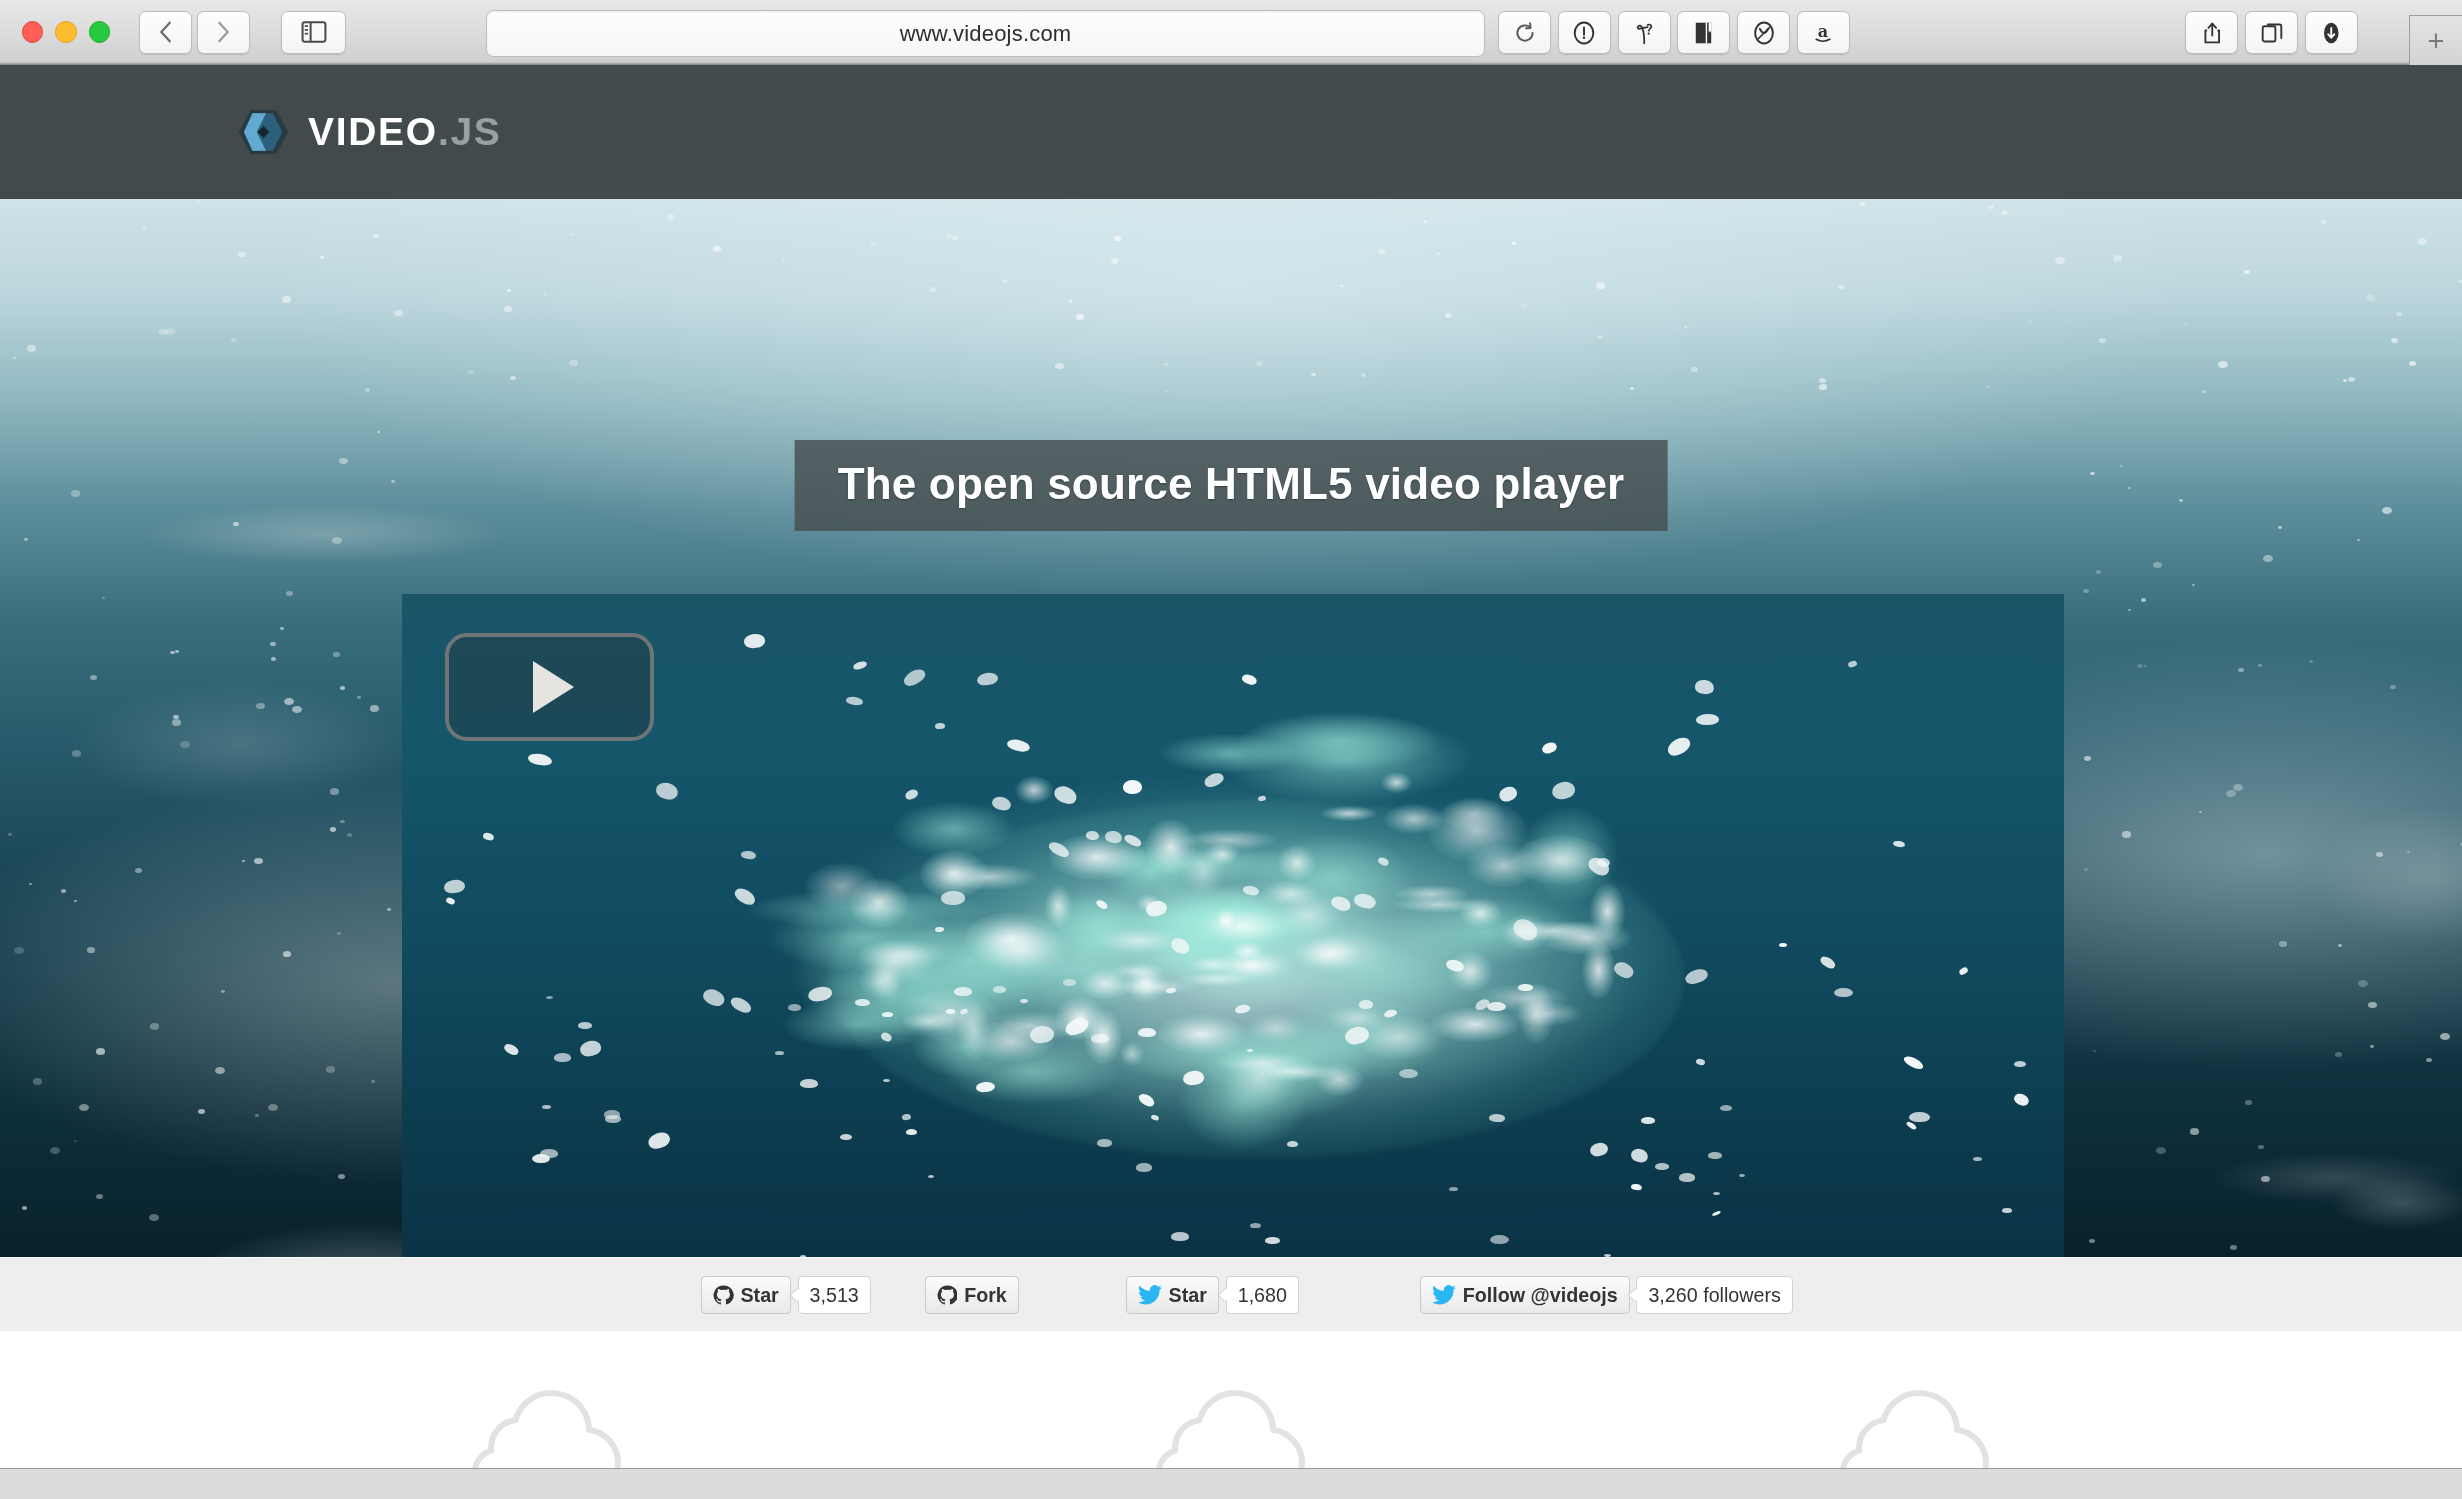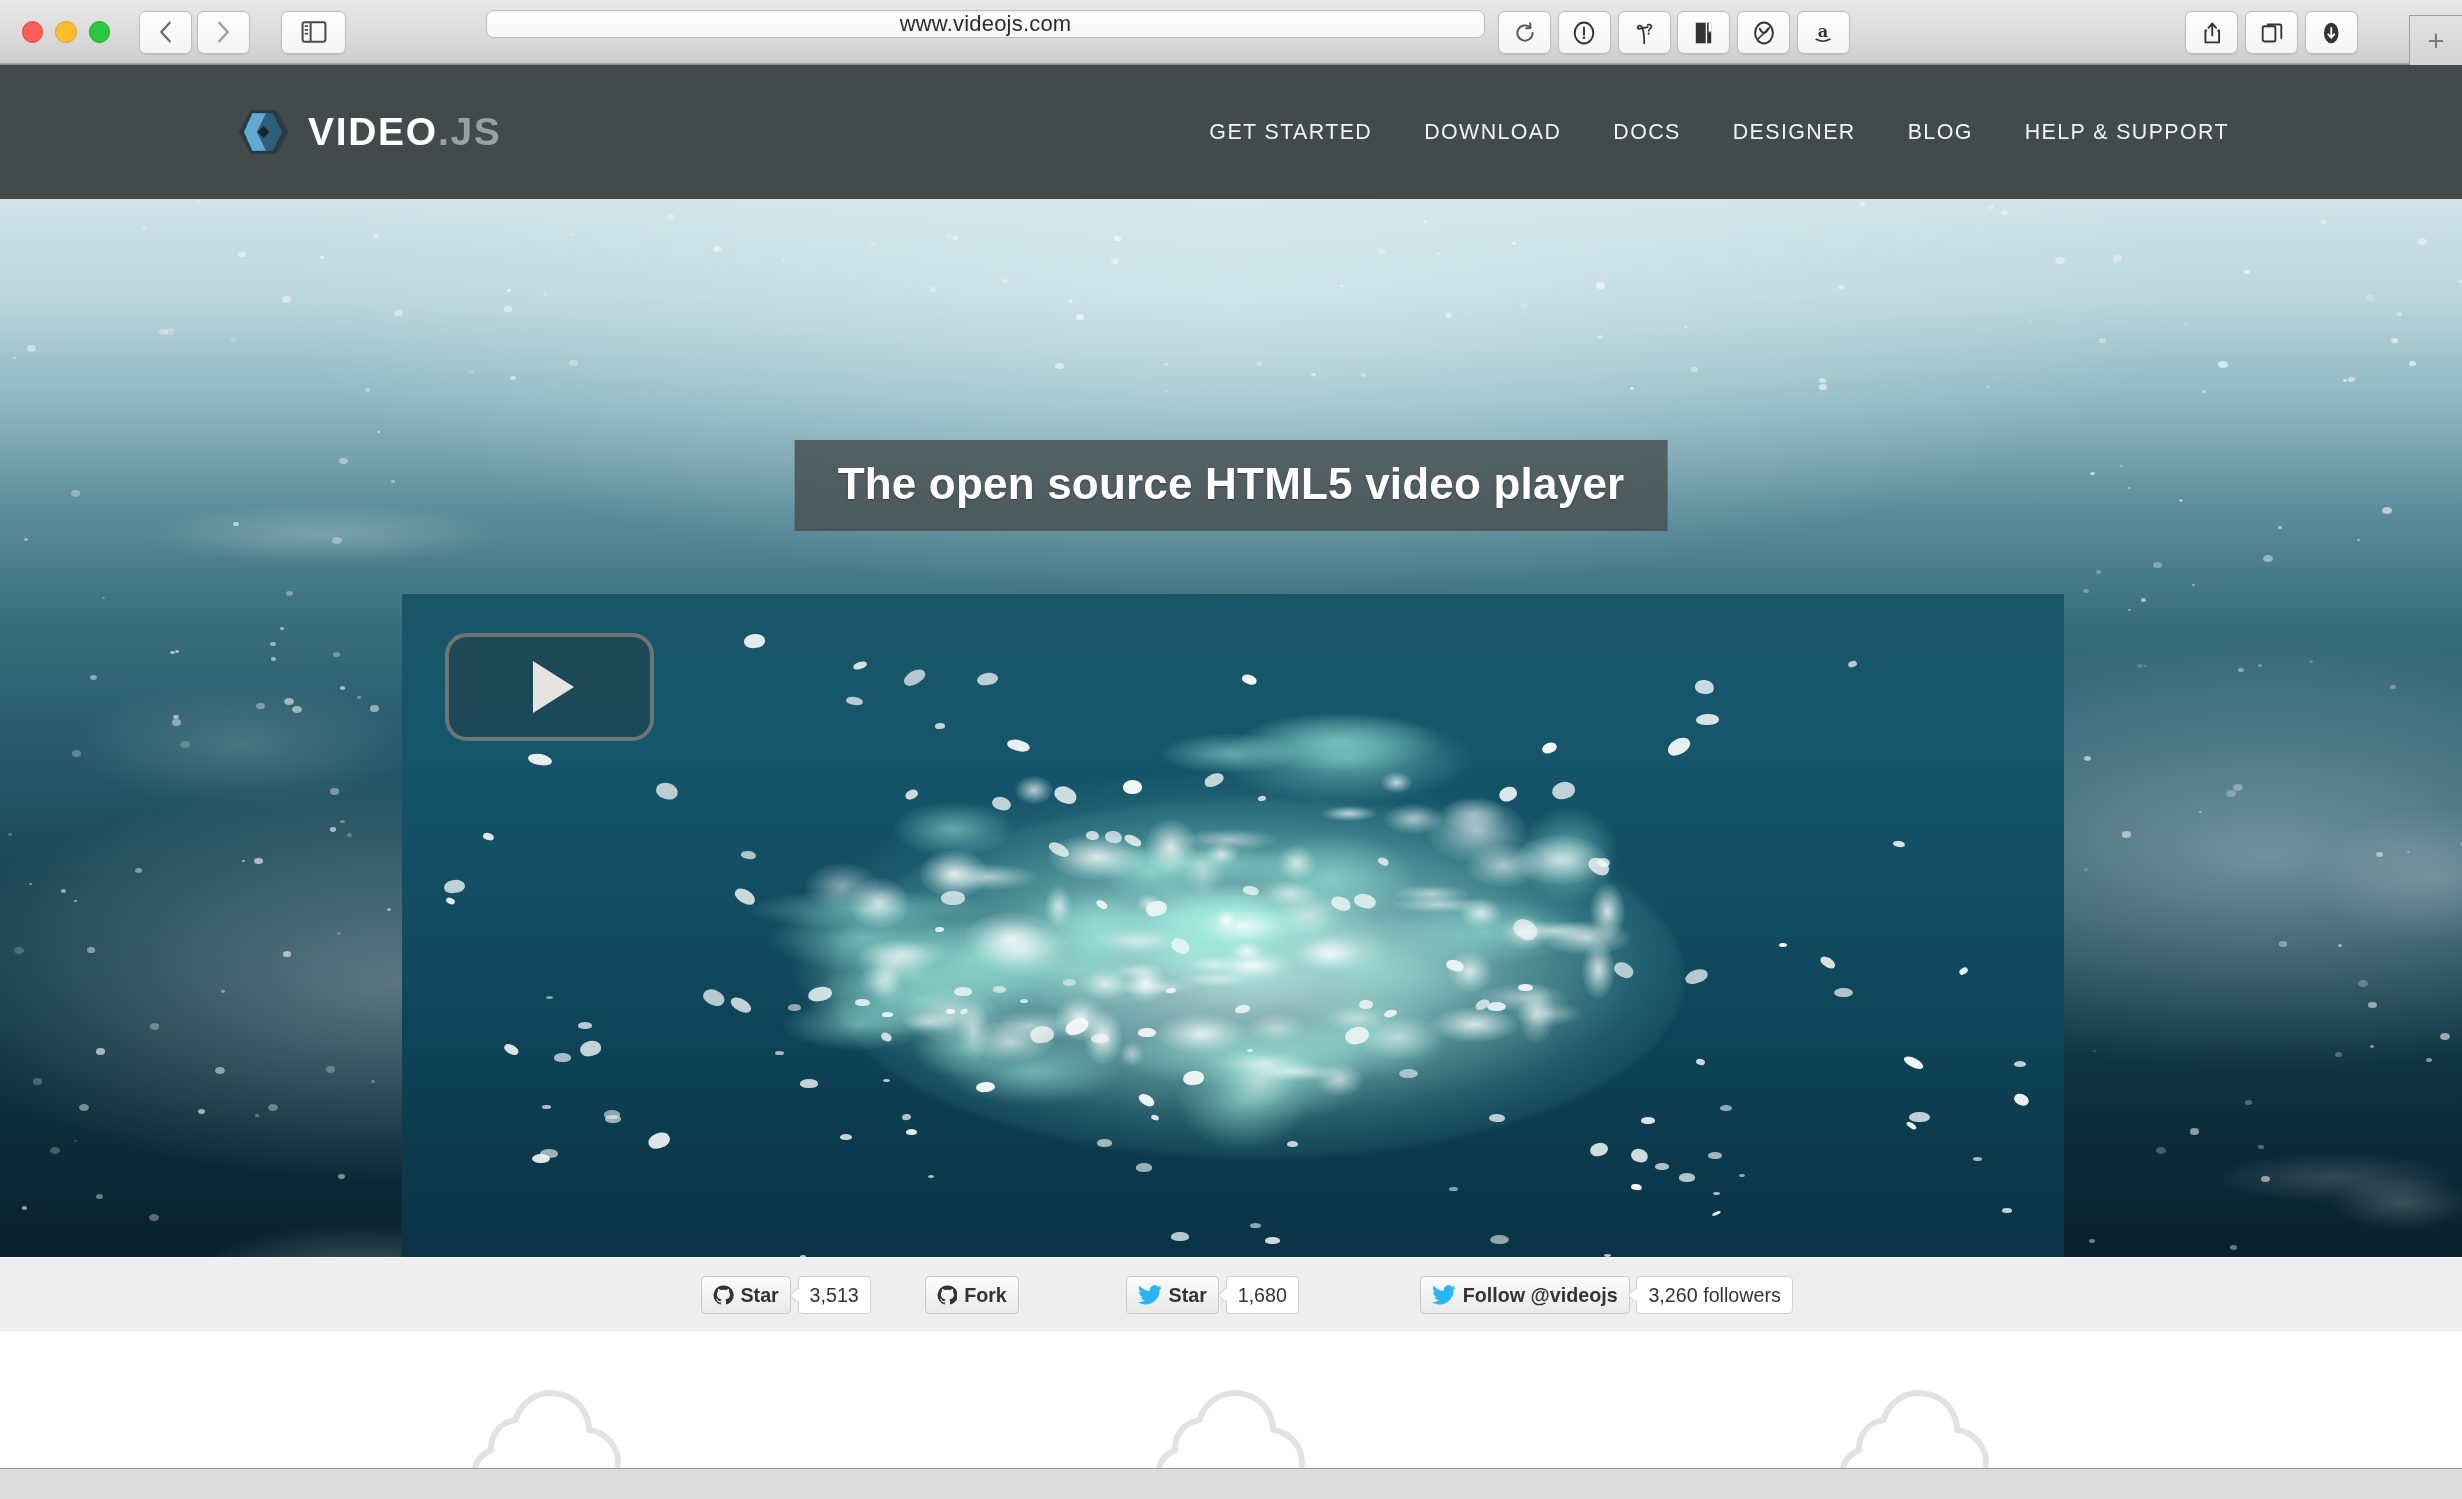--- a/index.html
+++ b/index.html
@@ -30,21 +30,21 @@
     border: 0.9px solid #bcbcbc; border-radius: 6.8px;
     box-shadow: 0 0.9px 0.9px rgba(0,0,0,.10);
     display: flex; align-items: center; justify-content: center;
     color: #4a4a4a;
   }
   .nav-group { display: flex; gap: 5.1px; margin-left: 29px; }
   .nav-group .chrome-btn { width: 53px; }
   .sidebar-btn { margin-left: 31px; width: 65px; }
 
   .urlbar {
-    position: absolute; left: 486px; top: 10.3px; width: 999px; height: 28px;
+    position: absolute; left: 486px; top: 10.3px; width: 999px; height: 47px;
     background: linear-gradient(to bottom,#fdfdfd,#f7f7f7);
     border: 0.9px solid #bdbdbd; border-radius: 7.7px;
     box-shadow: inset 0 0.9px 1.7px rgba(0,0,0,.07);
     display: flex; align-items: center; justify-content: center;
   }
   .urlbar-text { font-size: 22px; color: #2d2d2d; letter-spacing: 0.2px; }
 
   .chrome-right { position: absolute; right: 104px; top: 11px; display: flex; gap: 6.8px; }
   .chrome-mid { position: absolute; left: 1498px; top: 11px; display: flex; gap: 6.8px; }
   .chrome-mid .chrome-btn, .chrome-right .chrome-btn { width: 53px; height: 43px; }
@@ -306,28 +306,20 @@
   <a class="logo-wrap">
     <svg class="logo-mark" viewBox="0 0 60 54">
       <polygon points="15,1 45,1 59,27 45,53 15,53 1,27" fill="#2a3a42"></polygon>
       <polygon points="17,5 41,5 52,27 41,49 17,49 7,27" fill="#2c5f7a"></polygon>
       <polygon points="17,5 33,5 22,27 33,49 17,49 7,27" fill="#63aad3"></polygon>
       <polygon points="30,20 37,27 30,34 23,27" fill="#16242c"></polygon>
     </svg>
     <span class="logo-text"><span class="w">VIDEO</span><span class="g">.JS</span></span>
   </a>
 
-  <nav class="main-nav">
-    <a class="nav-link">GET STARTED</a>
-    <a class="nav-link">DOWNLOAD</a>
-    <a class="nav-link">DOCS</a>
-    <a class="nav-link">DESIGNER</a>
-    <a class="nav-link">BLOG</a>
-    <a class="nav-link">HELP &amp; SUPPORT</a>
-  </nav>
 </header>
 
 <section class="hero">
   <div class="hero-bg"></div>
   <div id="hero-specks">
       <span class="speck" style="left:2440px;top:834px;width:9.7px;height:7px;opacity:0.77"></span>
       <span class="speck" style="left:2156px;top:948px;width:10.2px;height:7.4px;opacity:0.34"></span>
       <span class="speck" style="left:2113px;top:56px;width:9.3px;height:6.7px;opacity:0.51"></span>
       <span class="speck" style="left:215px;top:868px;width:9.6px;height:7px;opacity:0.67"></span>
       <span class="speck" style="left:629px;top:932px;width:8.1px;height:5.8px;opacity:0.85"></span>

